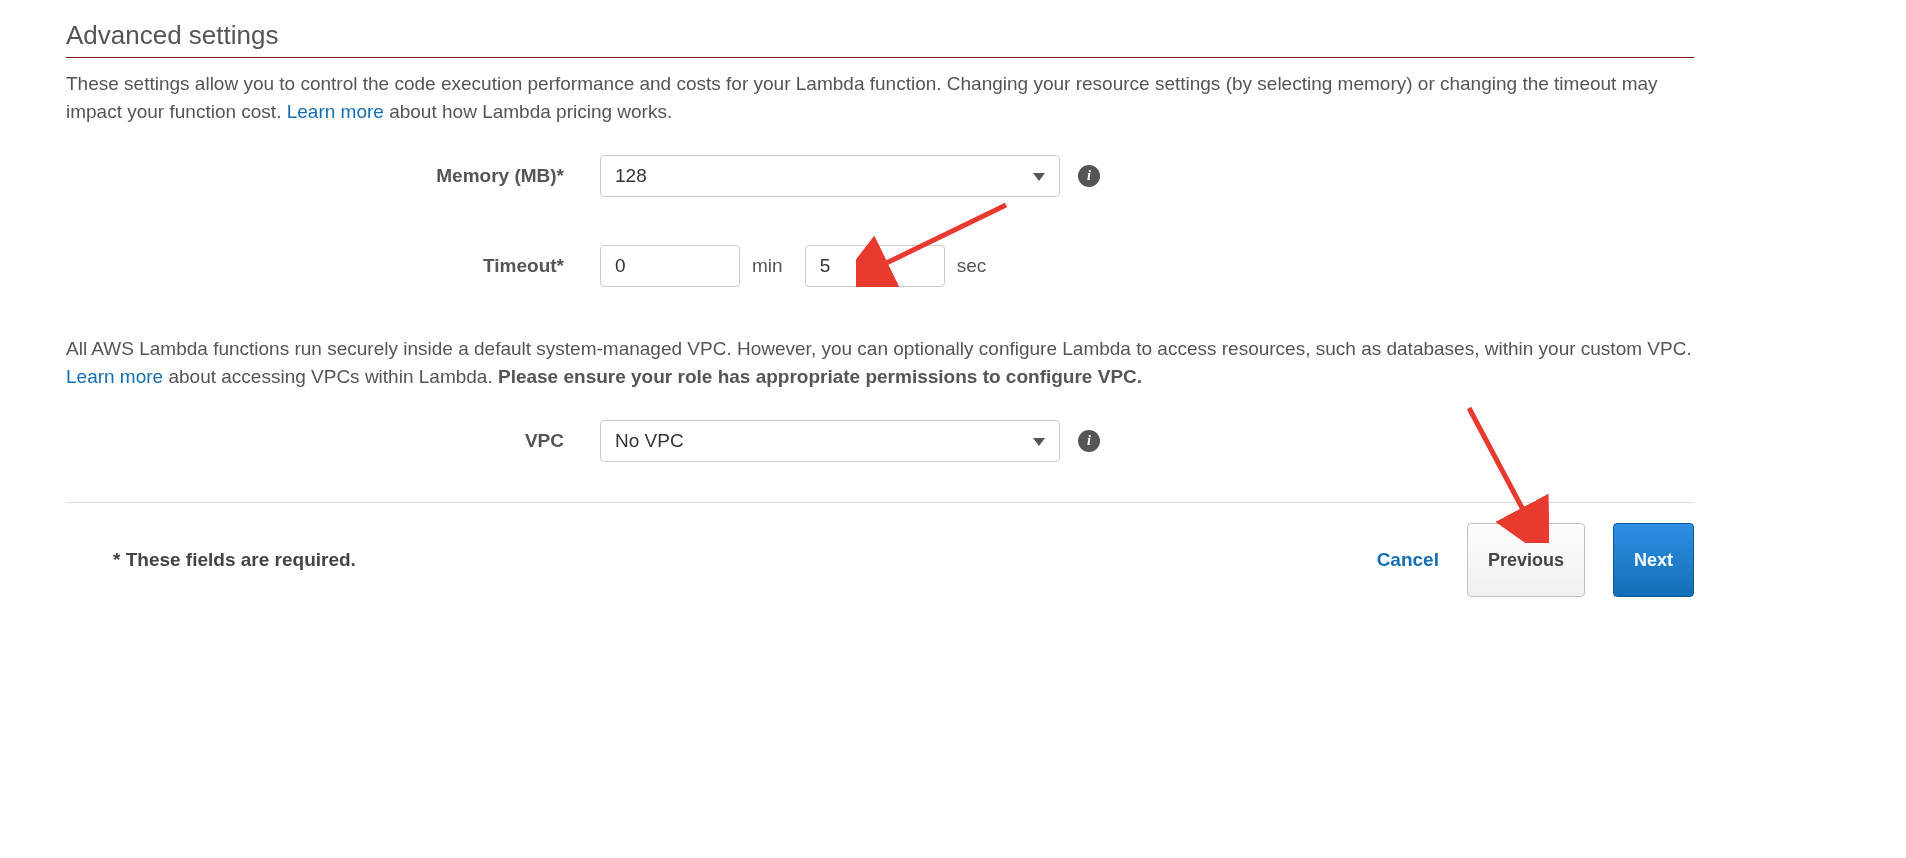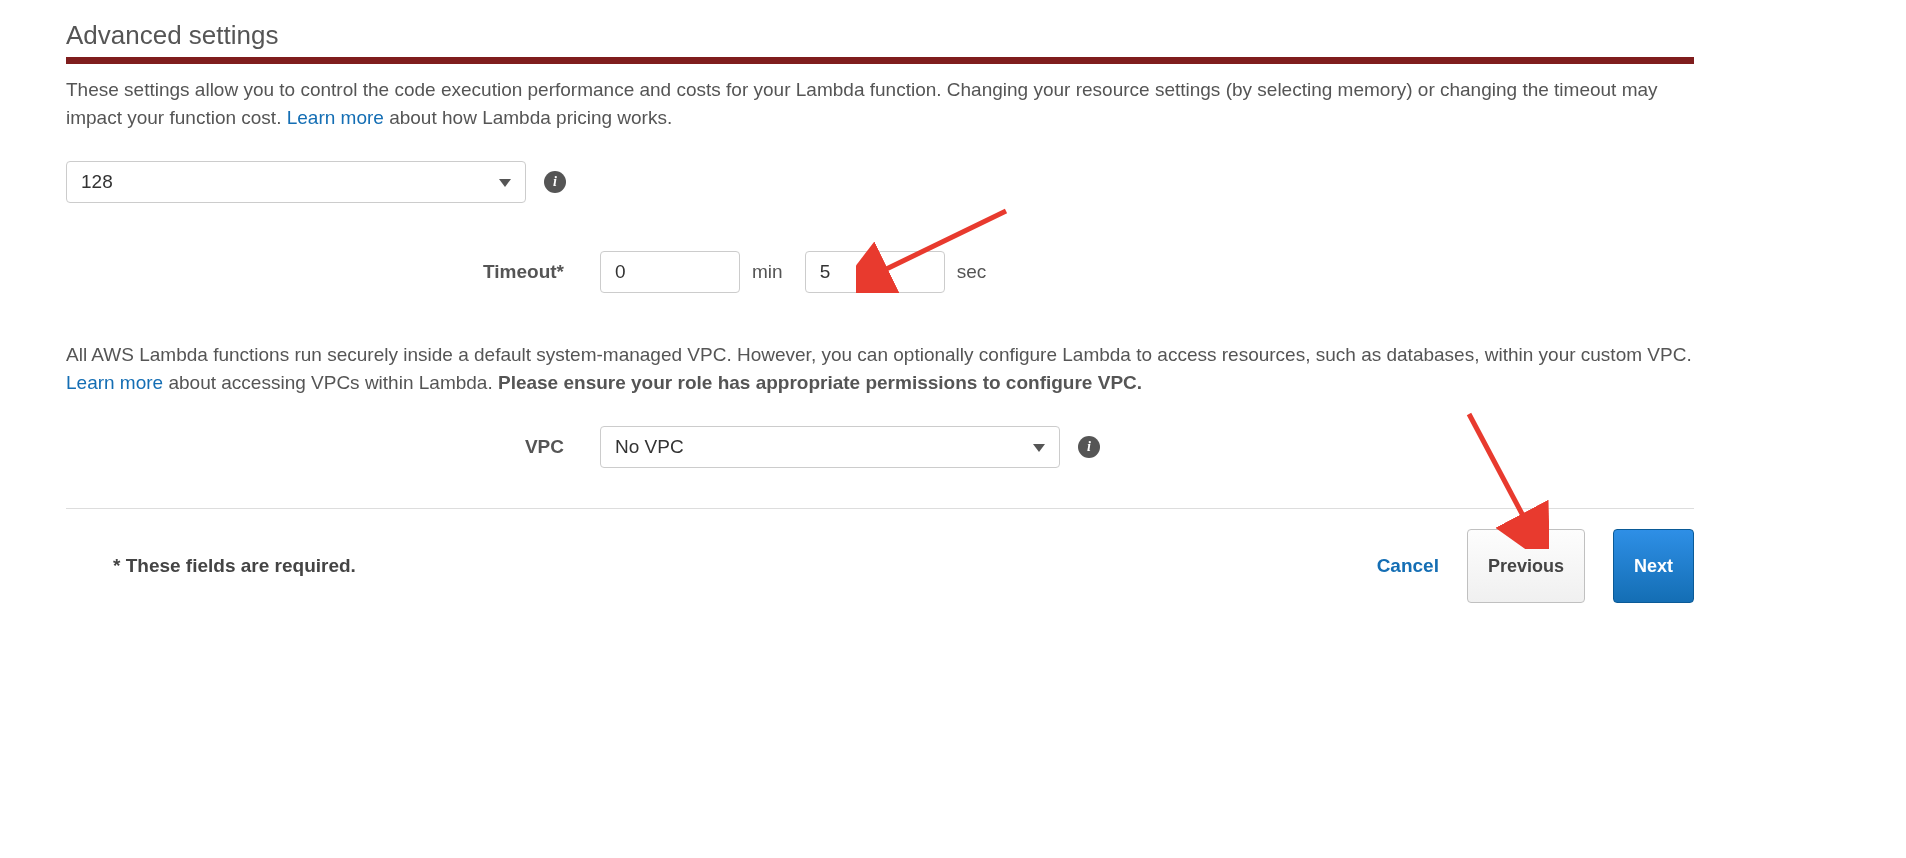--- a/index.html
+++ b/index.html
@@ -15,21 +15,21 @@
   padding: 20px 66px 40px 66px;
   max-width: 1760px;
   box-sizing: border-box;
 }
 h2.section-title {
   font-weight: 400;
   font-size: 26px;
   color: #555;
   margin: 0 0 8px 0;
   padding-bottom: 6px;
-  border-bottom: 7px solid #7f1d1d;
+  border-bottom: 1px solid #7f1d1d;
 }
 p.intro, p.vpc-desc {
   font-size: 19px;
   line-height: 1.45;
   color: #555;
   margin: 12px 0 30px 0;
 }
 a.learn-more {
   color: #146eb4;
   text-decoration: none;
@@ -189,20 +189,21 @@
 
   <p class="intro">
     <span>These settings allow you to control the code execution performance and costs for your Lambda function. Changing your resource settings (by selecting memory) or changing the timeout may impact your function cost. </span>
     <a class="learn-more">Learn more</a>
     <span> about how Lambda pricing works.</span>
   </p>
 
   <div class="form-area">
 
     <div class="form-row">
+      <div class="label">Memory (MB)*</div>
       <div class="controls">
         <div class="select-box">
           <span>128</span>
           <span class="caret"></span>
         </div>
         <span class="info-icon">i</span>
       </div>
     </div>
 
     <div class="form-row">

